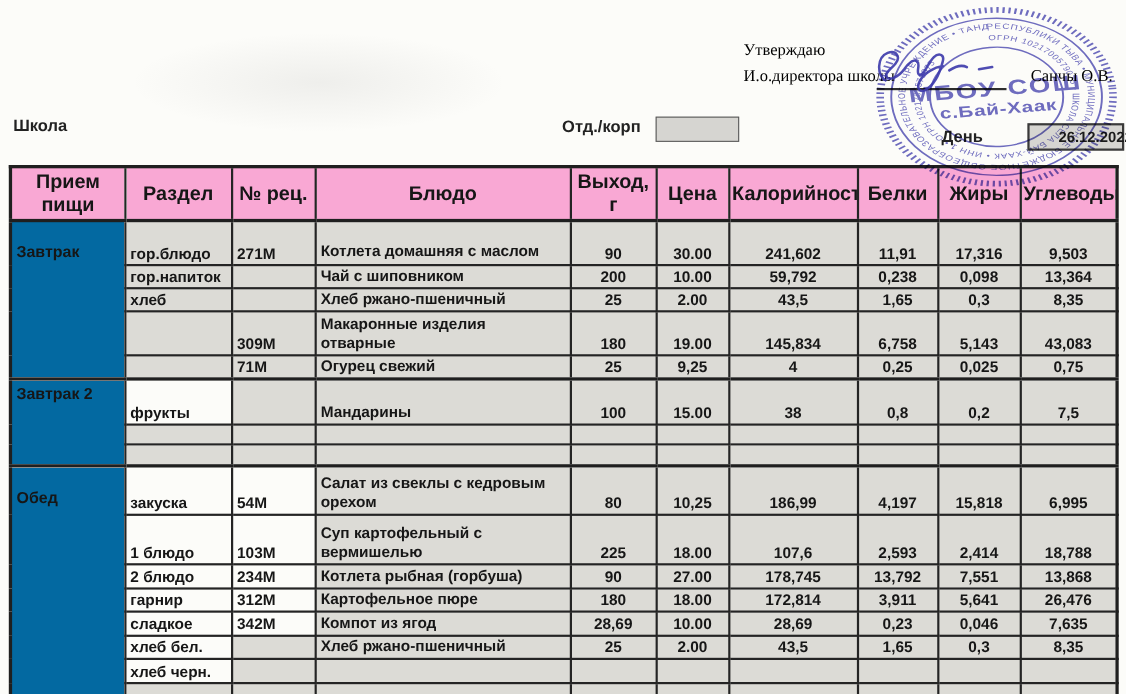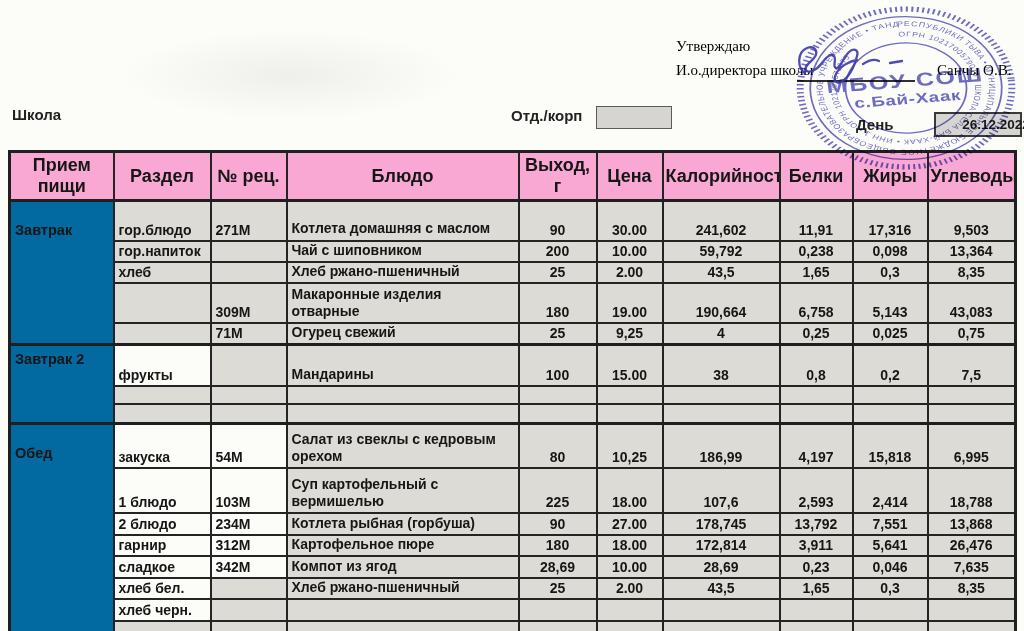--- a/index.html
+++ b/index.html
@@ -154,21 +154,21 @@
         <td class="g num">0,3</td>
         <td class="g num">8,35</td>
       </tr>
       <tr class="h40">
         <td class="g"></td>
         <td class="g">309М</td>
         <td class="g dish">Макаронные изделия
 отварные</td>
         <td class="g num">180</td>
         <td class="g num">19.00</td>
-        <td class="g num">190,664</td>
+        <td class="g num">145,834</td>
         <td class="g num">6,758</td>
         <td class="g num">5,143</td>
         <td class="g num">43,083</td>
       </tr>
       <tr class="h20">
         <td class="g"></td>
         <td class="g">71М</td>
         <td class="g dish">Огурец свежий</td>
         <td class="g num">25</td>
         <td class="g num">9,25</td>

